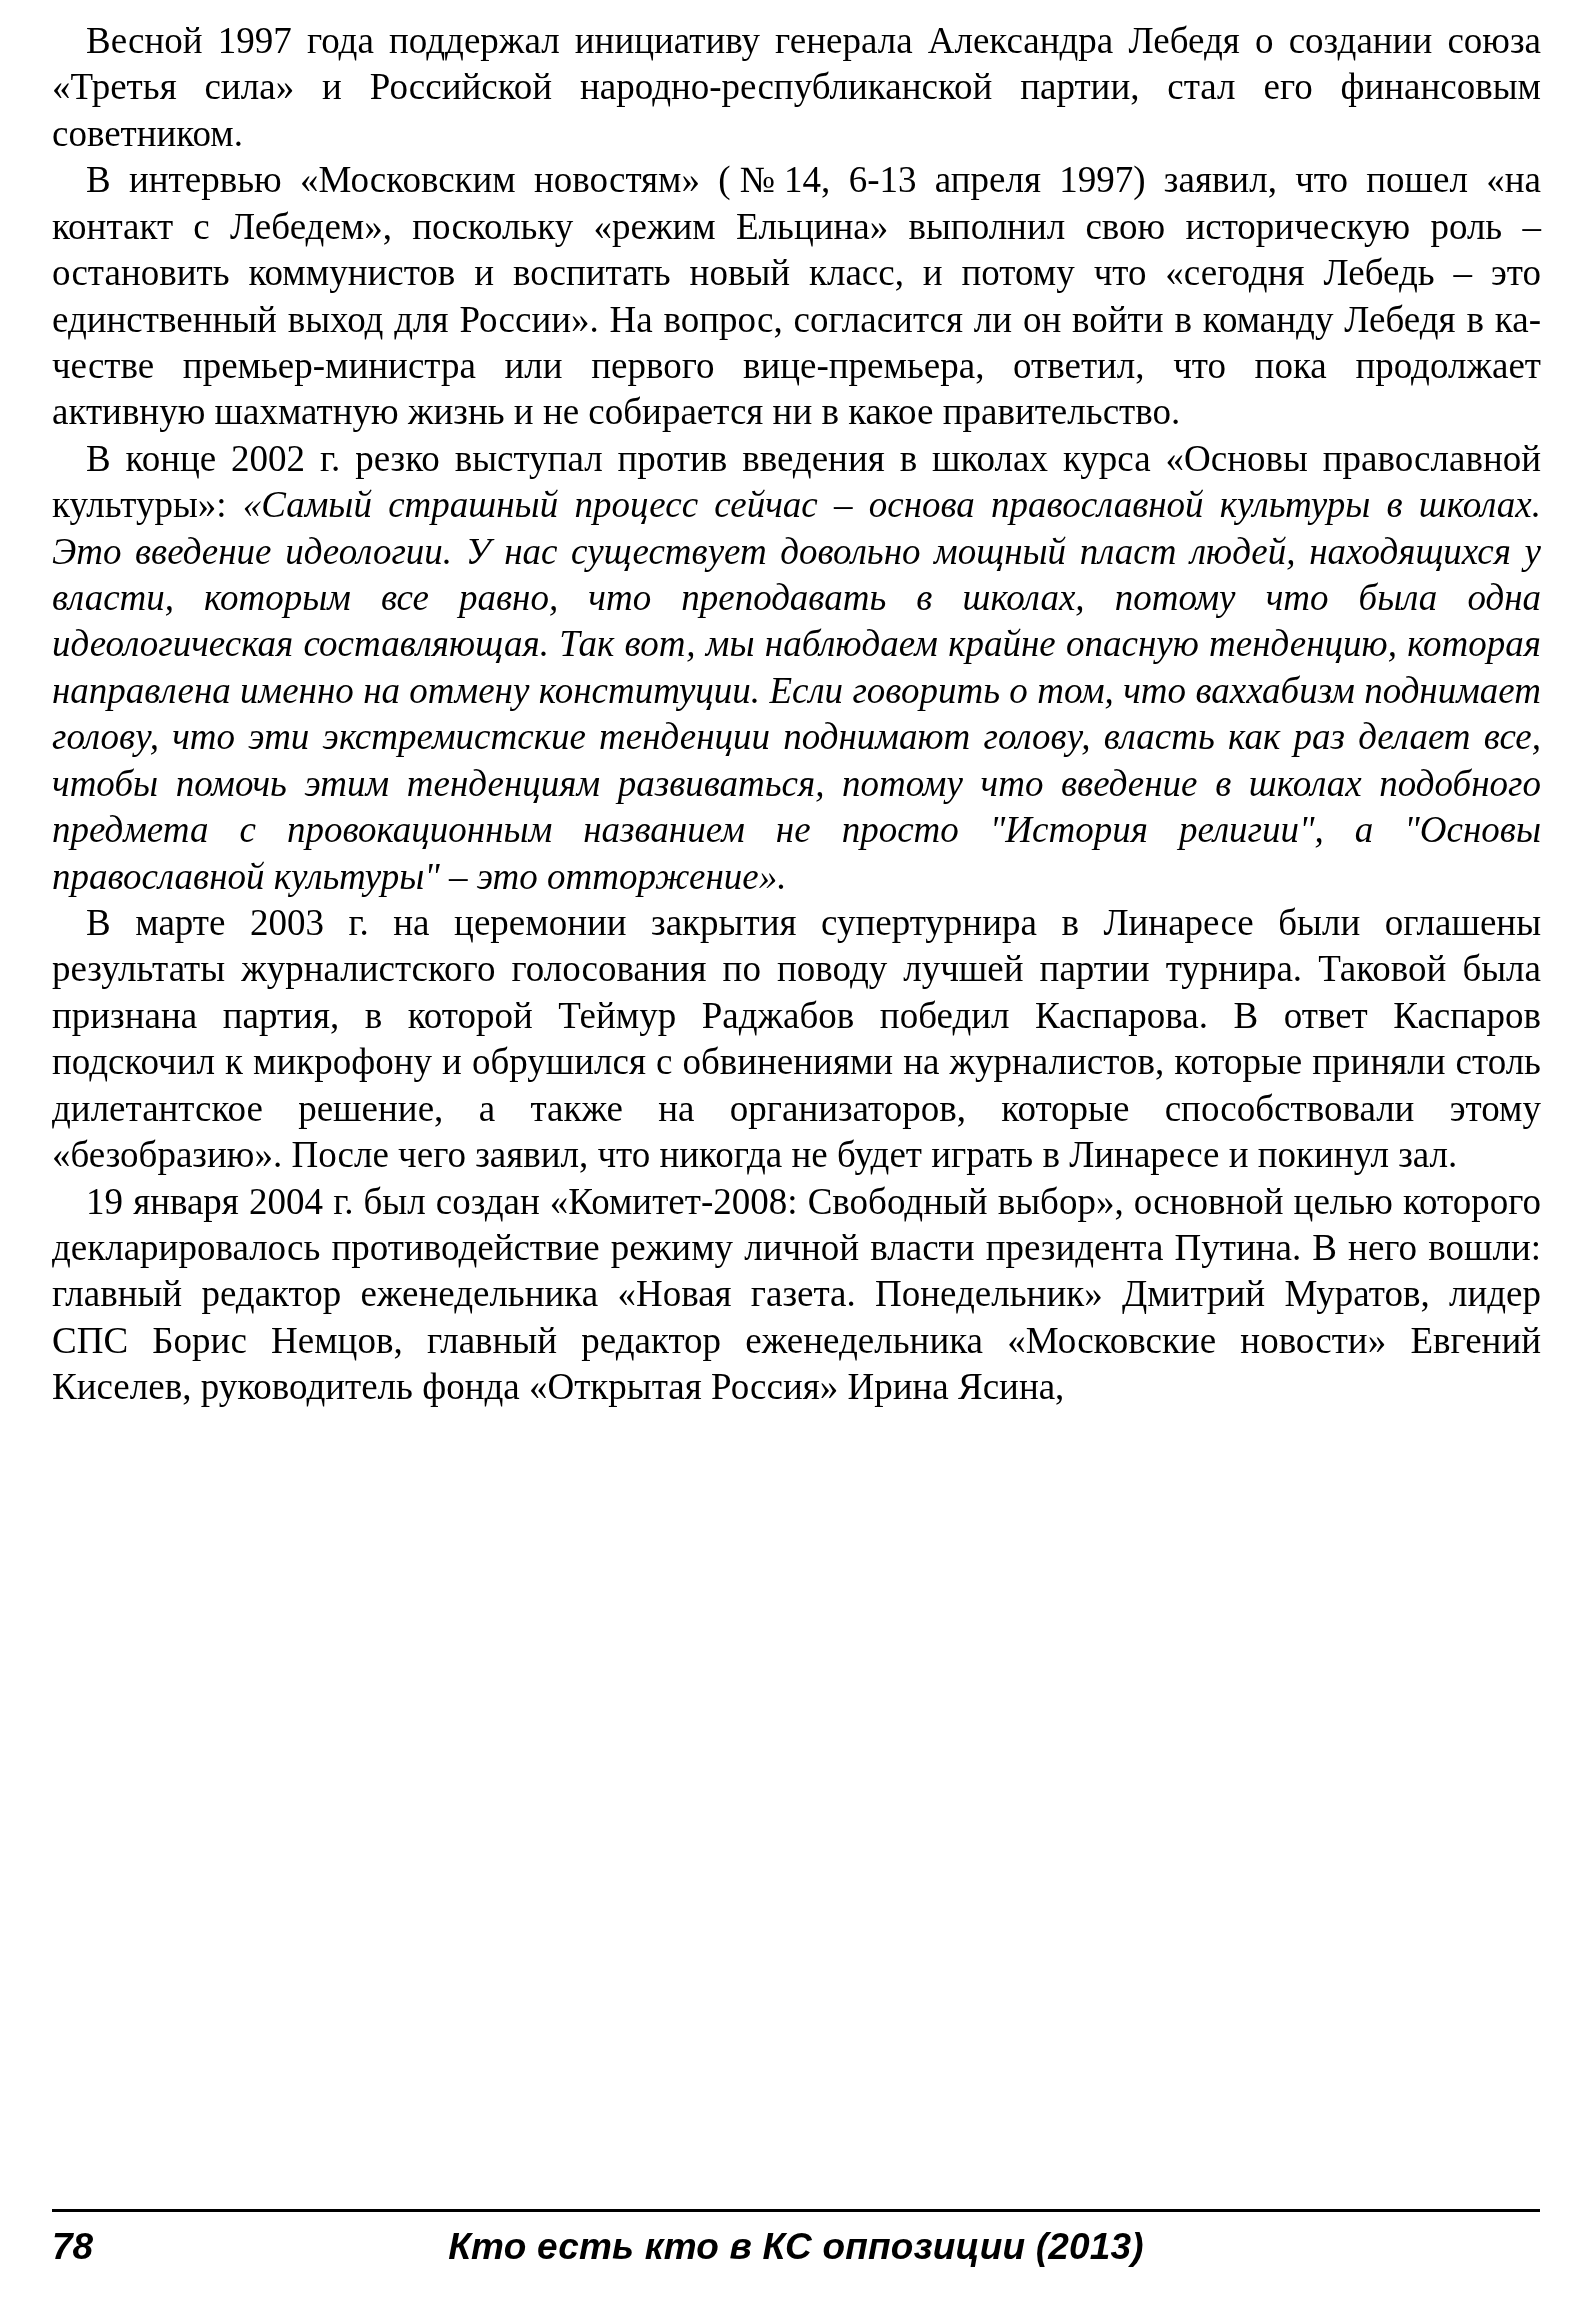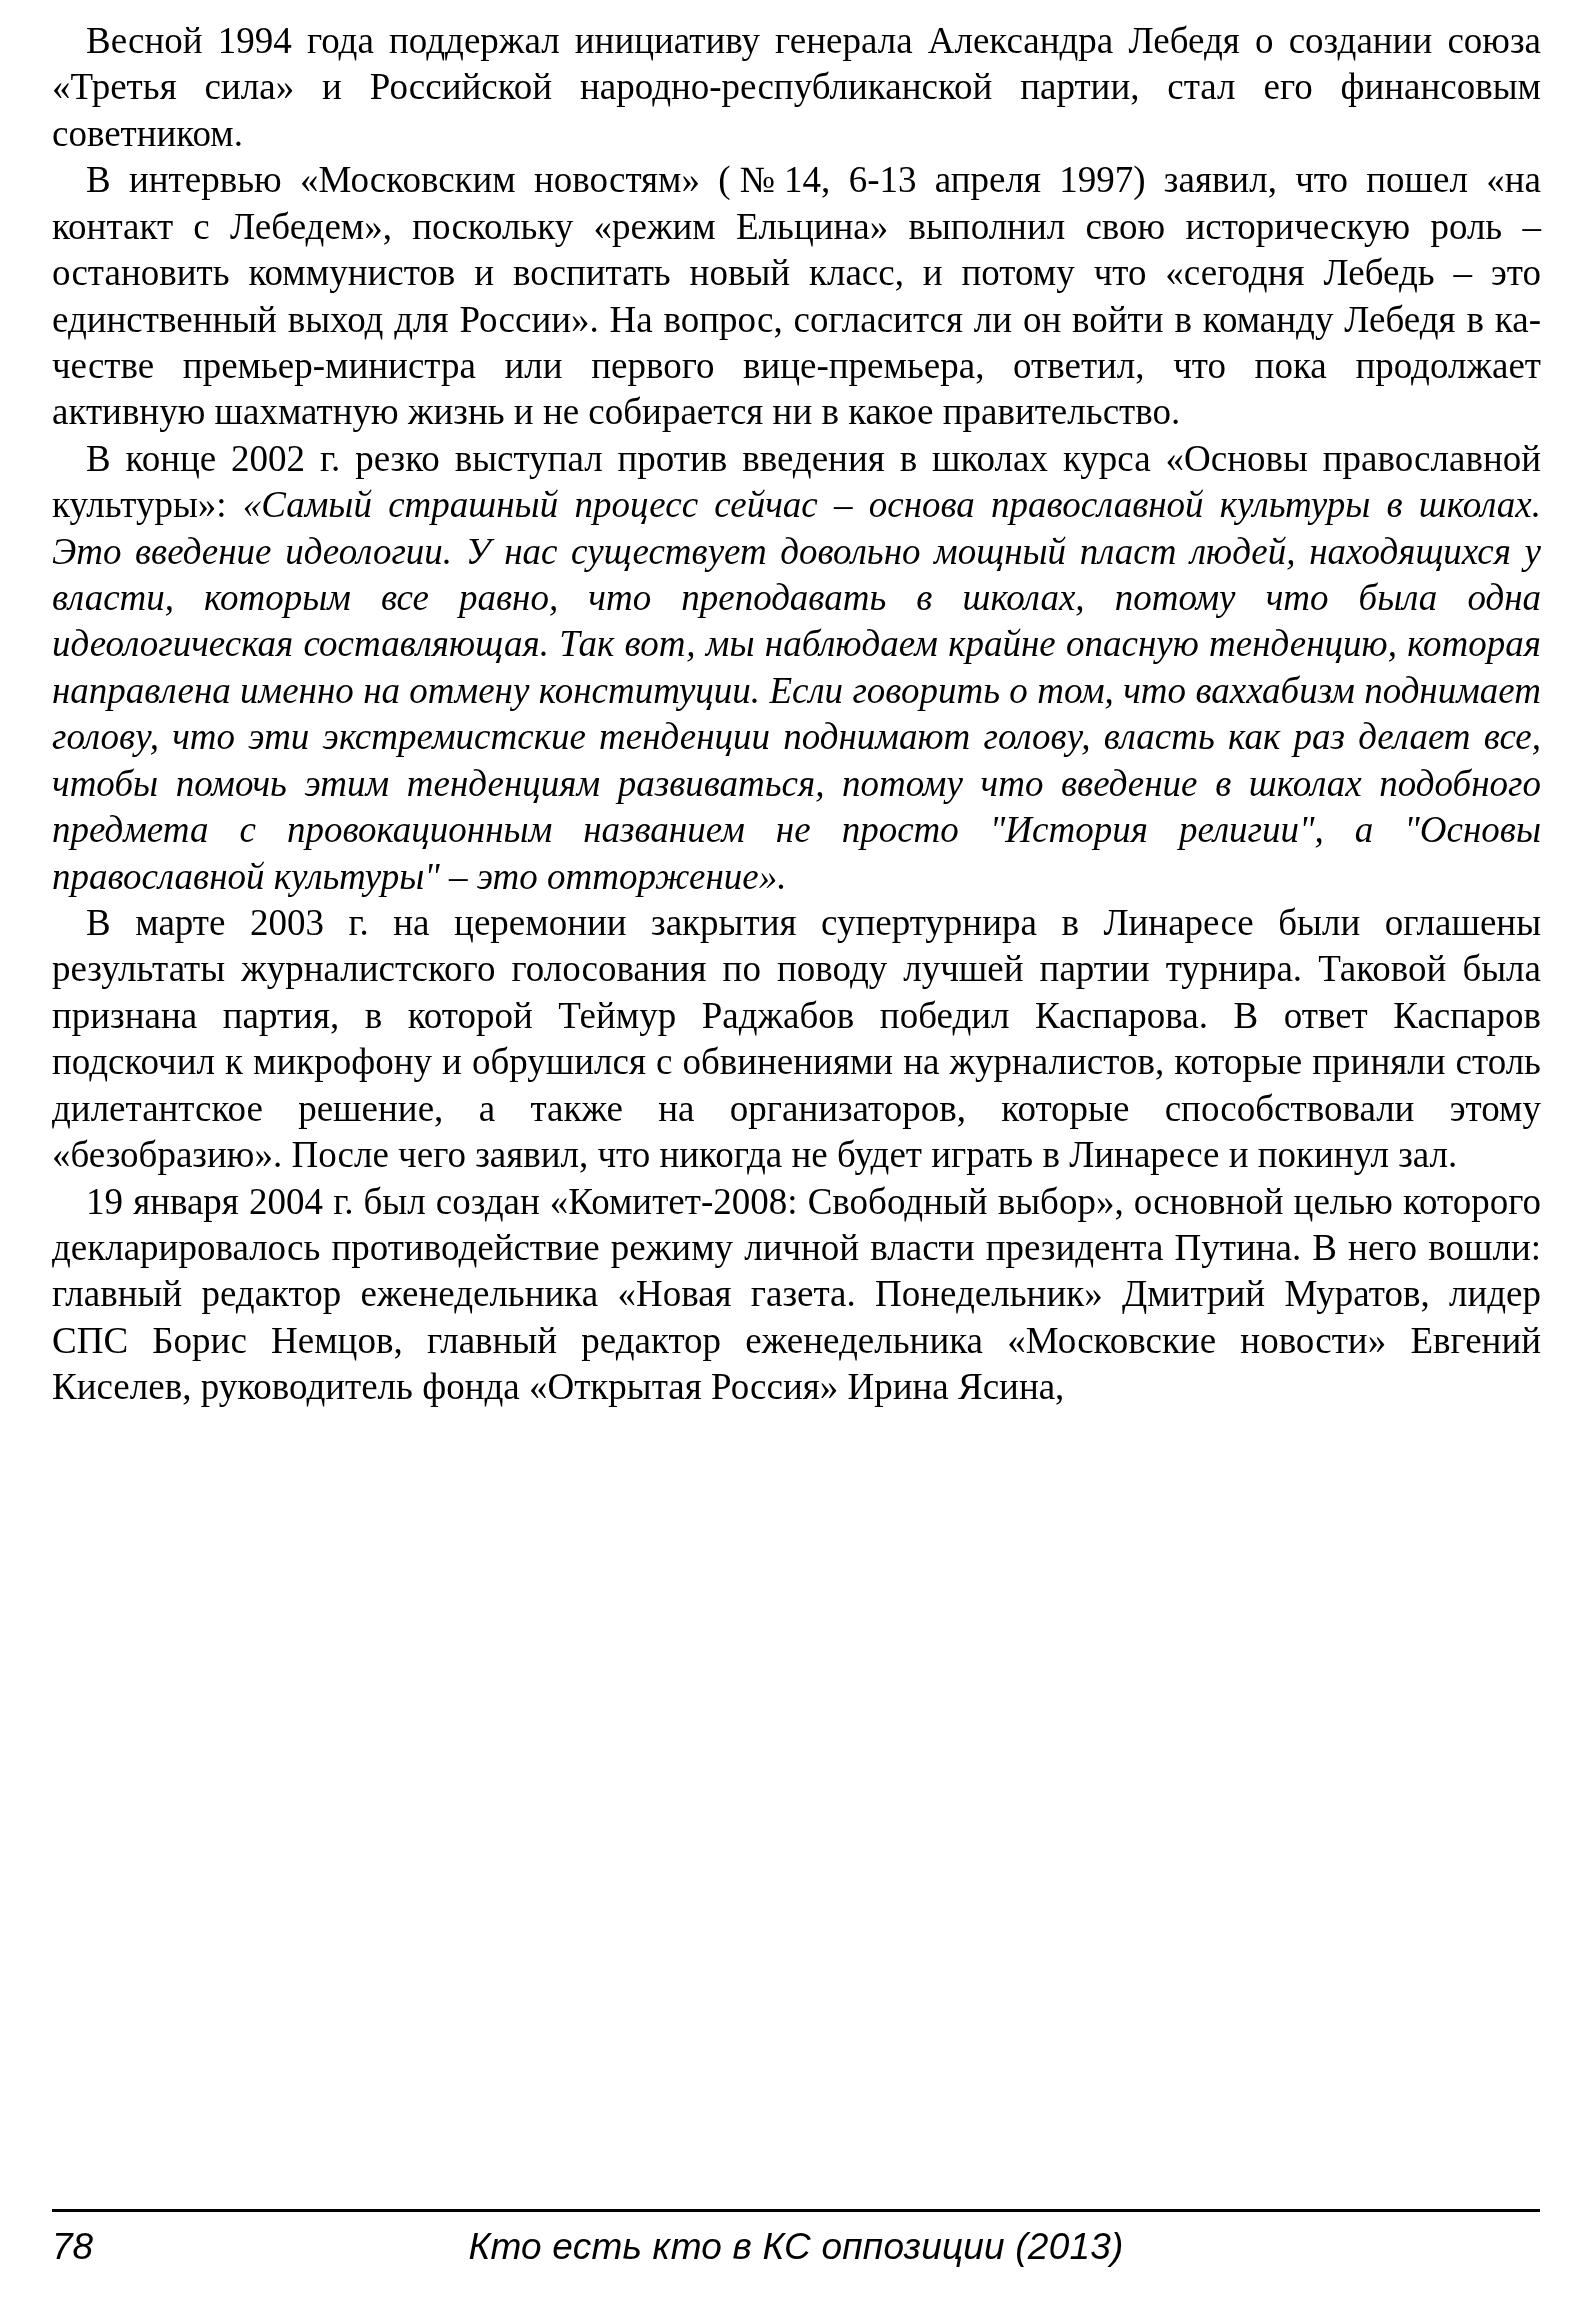--- a/index.html
+++ b/index.html
@@ -49,20 +49,21 @@
   }
   .footer-rule {
     border-top: 3px solid #000000;
     width: 100%;
     margin-bottom: 14px;
   }
   .footer-row {
     display: flex;
     align-items: center;
     width: 100%;
+    font-weight: bold;
   }
   .page-number {
     font-size: 37px;
     font-style: italic;
     font-family: "Liberation Sans", sans-serif;
     width: 179px;
     text-align: left;
   }
   .footer-title {
     flex: 1;
@@ -74,21 +75,21 @@
     margin-left: -179px;
   }
 </style>
 </head>
 <body>
 
 <div class="page">
   <div class="content">
 
 
-    <p class="ind">Весной 1994 года поддержал инициативу генерала Александра Лебедя о создании союза «Третья сила» и Российской народно-республиканской партии, стал его финансовым советником.</p>
+    <p class="ind">Весной 1997 года поддержал инициативу генерала Александра Лебедя о создании союза «Третья сила» и Российской народно-республиканской партии, стал его финансовым советником.</p>
 
     <p class="ind">В интервью «Московским новостям» (№14, 6-13 апреля 1997) заявил, что пошел «на контакт с Лебедем», поскольку «режим Ельцина» выпол­нил свою историческую роль – остановить коммунистов и воспитать новый класс, и потому что «сегодня Лебедь – это единственный выход для России». На вопрос, согласится ли он войти в команду Лебедя в ка­честве премьер-министра или первого вице-премьера, ответил, что пока продолжает активную шахматную жизнь и не собирается ни в какое правительство.</p>
 
     <p class="ind"><span>В конце 2002 г. резко выступал против введения в школах курса «Ос­новы православной культуры»: </span><span class="quote-italic">«Самый страшный процесс сейчас – ос­нова православной культуры в школах. Это введение идеологии. У нас существует довольно мощный пласт людей, находящихся у власти, ко­торым все равно, что преподавать в школах, потому что была одна идеологическая составляющая. Так вот, мы наблюдаем крайне опасную тенденцию, которая направлена именно на отмену конституции. Если говорить о том, что ваххабизм поднимает голову, что эти экстреми­стские тенденции поднимают голову, власть как раз делает все, чтобы помочь этим тенденциям развиваться, потому что введение в школах подобного предмета с провокационным названием не просто "Исто­рия религии", а "Основы православной культуры" – это отторжение».</span></p>
 
     <p class="ind">В марте 2003 г. на церемонии закрытия супертурнира в Линаресе были оглашены результаты журналистского голосования по поводу лучшей партии турнира. Таковой была признана партия, в которой Теймур Рад­жабов победил Каспарова. В ответ Каспаров подскочил к микрофону и обрушился с обвинениями на журналистов, которые приняли столь ди­летантское решение, а также на организаторов, которые способствовали этому «безобразию». После чего заявил, что никогда не будет играть в Линаресе и покинул зал.</p>
 
     <p class="ind">19 января 2004 г. был создан «Комитет-2008: Свободный выбор», ос­новной целью которого декларировалось противодействие режиму лич­ной власти президента Путина. В него вошли: главный редактор ежене­дельника «Новая газета. Понедельник» Дмитрий Муратов, лидер СПС Борис Немцов, главный редактор еженедельника «Московские новости» Евгений Киселев, руководитель фонда «Открытая Россия» Ирина Ясина,</p>
 
   </div>

